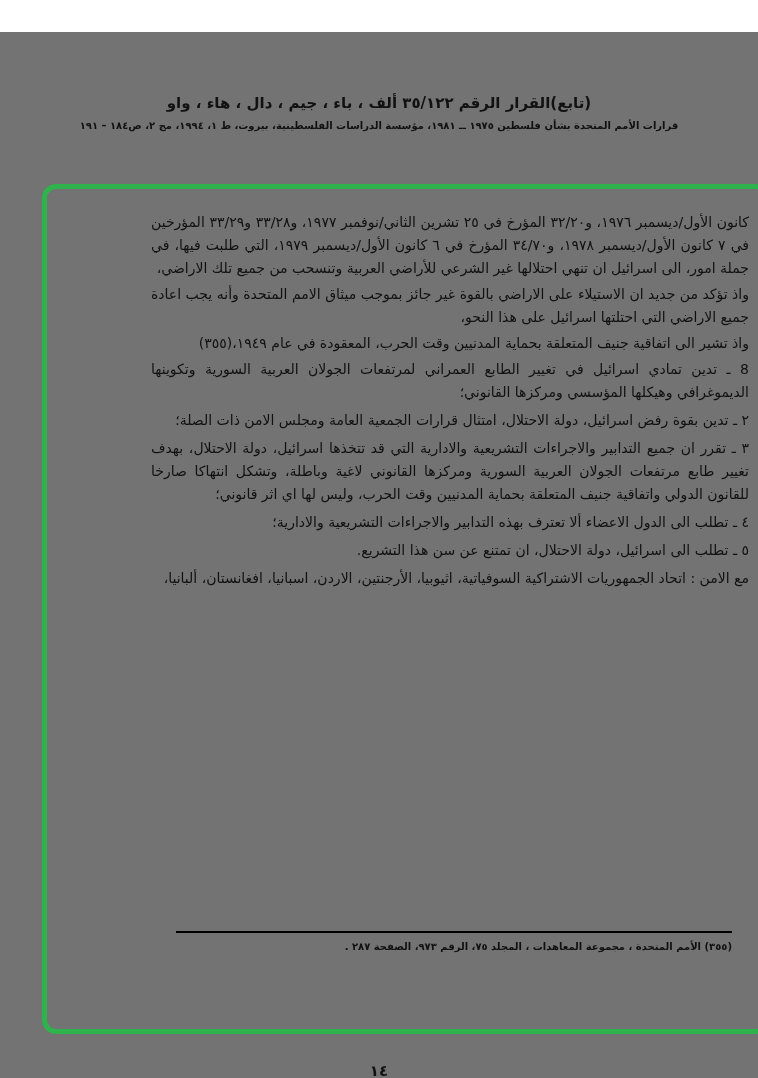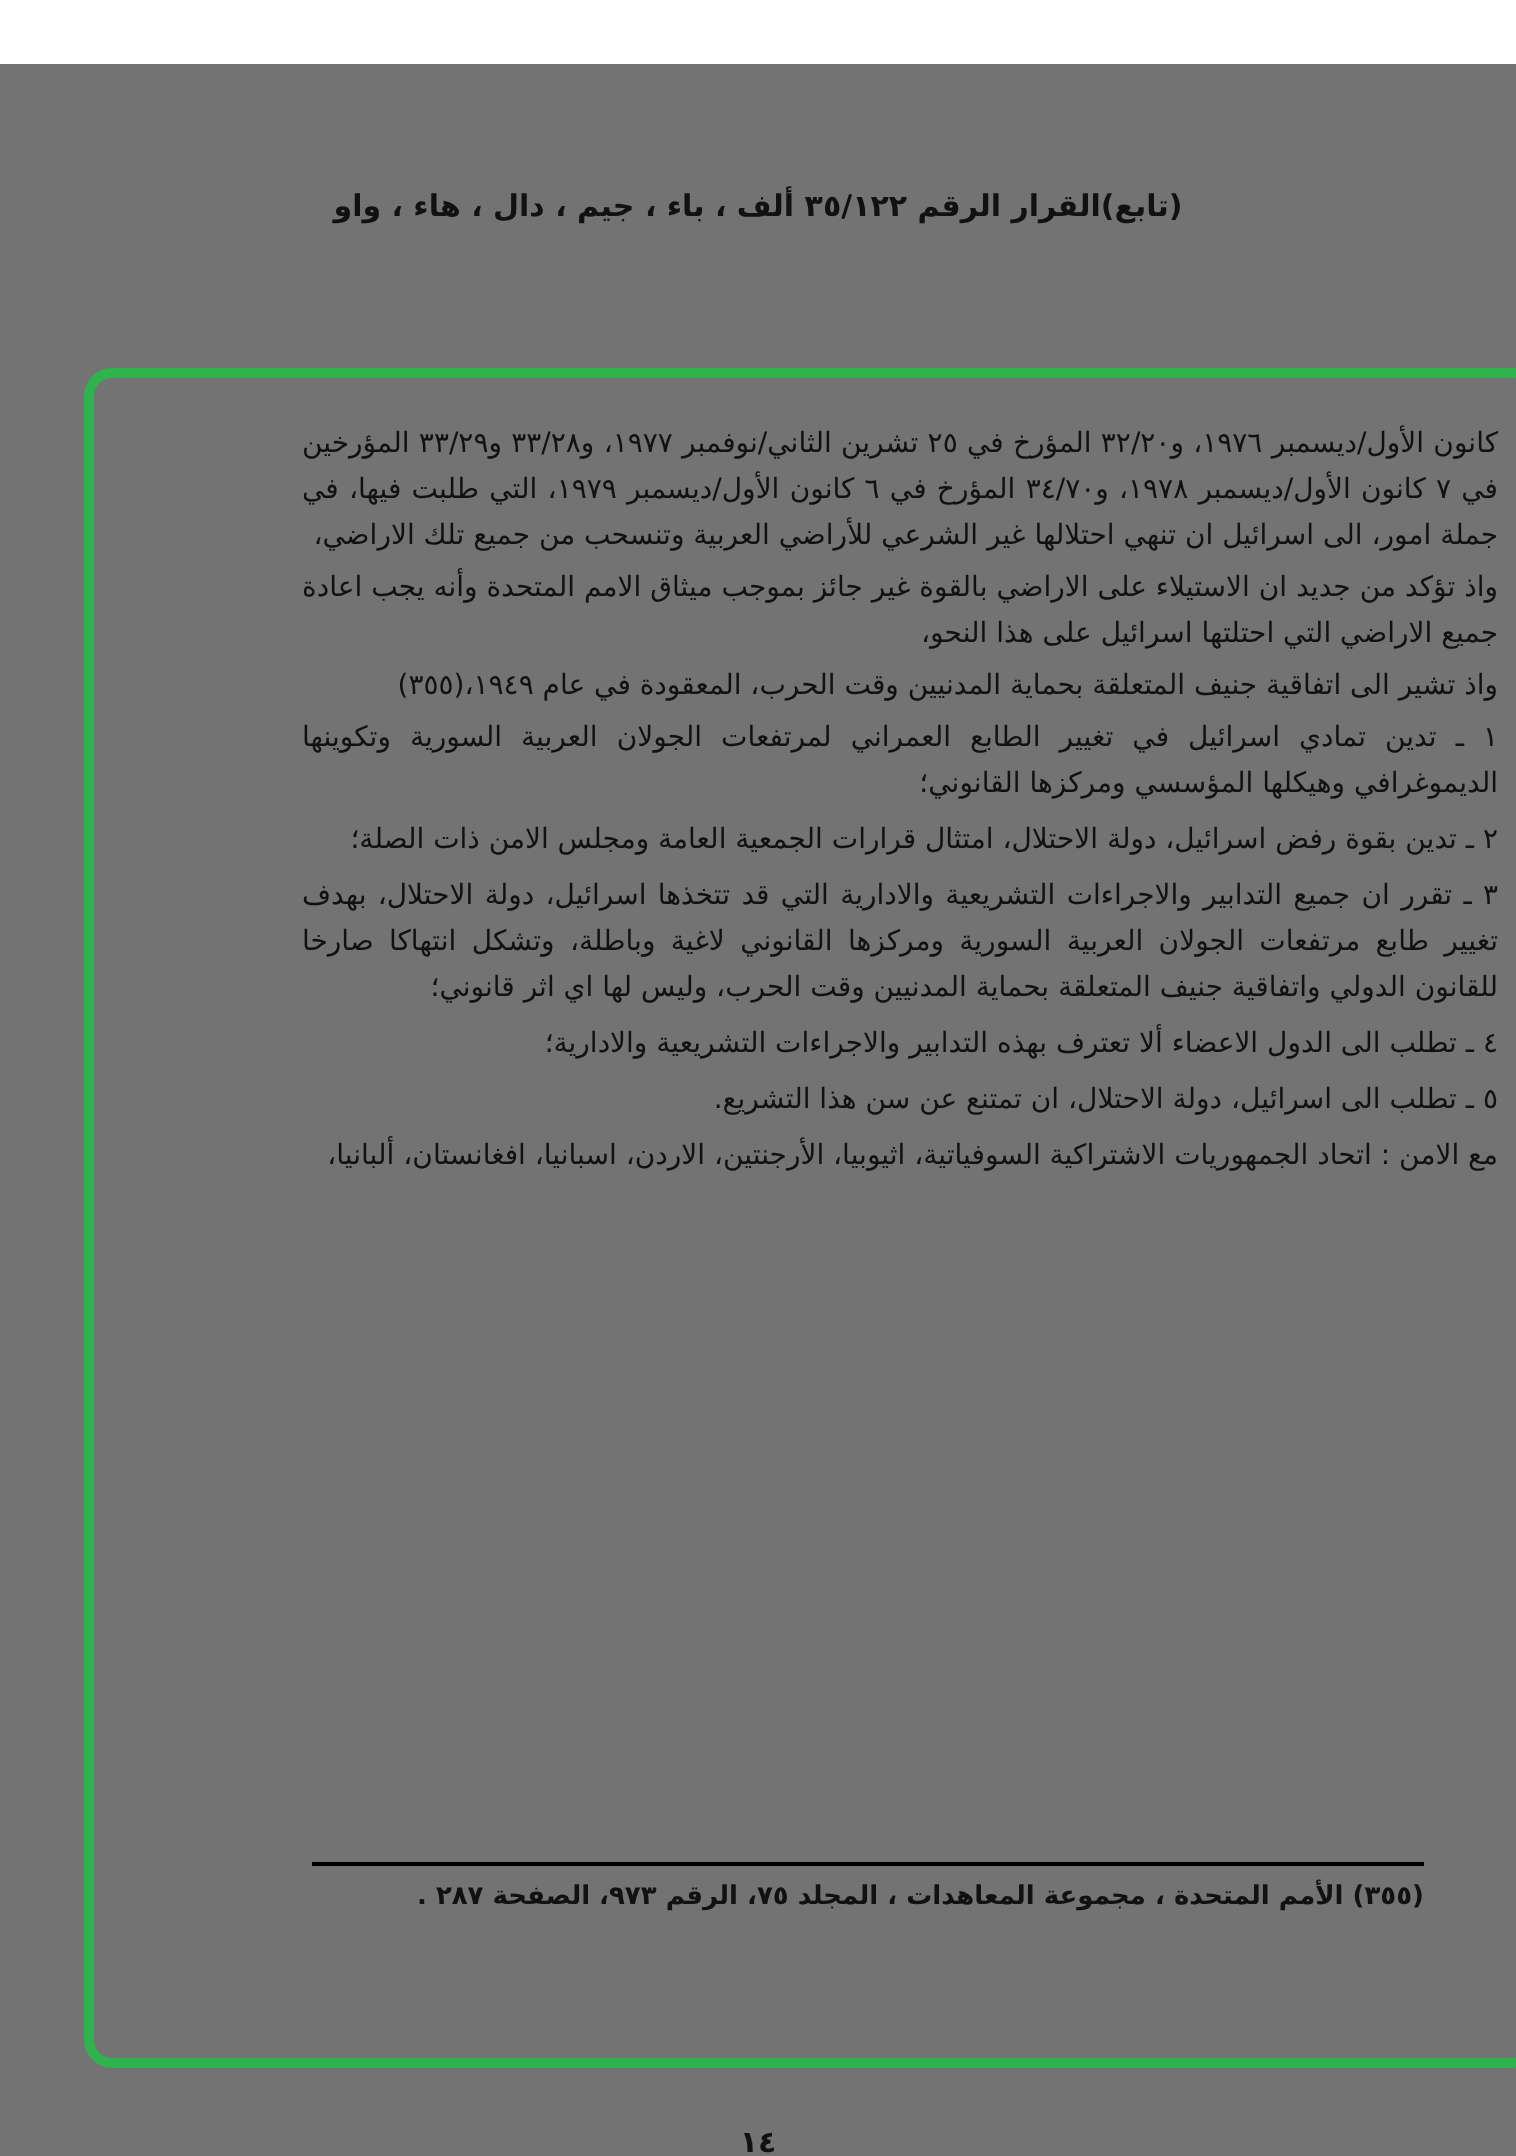--- a/index.html
+++ b/index.html
@@ -59,60 +59,61 @@
     margin-bottom: 5px;
   }
   .vote-line {
     text-align: right;
   }
   .with-res {
     padding-left: 0;
   }
   .footnote-area {
     position: absolute;
-    left: 156px;
+    left: 176px;
     top: 899px;
     width: 556px;
     border-top: 2px solid #000000;
     padding-top: 8px;
     direction: rtl;
     text-align: right;
-    font-size: 13px;
+    font-size: 10px;
     font-weight: bold;
   }
   .page-number {
     position: absolute;
     left: 0;
     right: 0;
     top: 1030px;
     text-align: center;
     font-size: 15px;
     font-weight: bold;
   }
   b { font-weight: normal; }
 </style>
 </head>
 <body>
 
 <div class="page">
 
   <div class="header">
     <div class="header-title">(تابع)القرار الرقم ٣٥/١٢٢ ألف ، باء ، جيم ، دال ، هاء ، واو</div>
+    <div class="header-source">قرارات الأمم المتحدة بشأن فلسطين ١٩٧٥ ــ ١٩٨١، مؤسسة الدراسات الفلسطينية، بيروت، ط ١، ١٩٩٤، مج ٢، ص١٨٤ – ١٩١</div>
   </div>
 
   <div class="green-box">
     <div class="content">
 
       <p><span></span><b></b><span>كانون الأول/ديسمبر ١٩٧٦، و٣٢/٢٠ المؤرخ في ٢٥ تشرين الثاني/نوفمبر ١٩٧٧، و٣٣/٢٨ و٣٣/٢٩ المؤرخين في ٧ كانون الأول/ديسمبر ١٩٧٨، و٣٤/٧٠ المؤرخ في ٦ كانون الأول/ديسمبر ١٩٧٩، التي طلبت فيها، في جملة امور، الى اسرائيل ان تنهي احتلالها غير الشرعي للأراضي العربية وتنسحب من جميع تلك الاراضي،</span></p>
 
       <p><span></span><b>واذ تؤكد من جديد</b><span> ان الاستيلاء على الاراضي بالقوة غير جائز بموجب ميثاق الامم المتحدة وأنه يجب اعادة جميع الاراضي التي احتلتها اسرائيل على هذا النحو،</span></p>
 
       <p><span></span><b>واذ تشير</b><span> الى اتفاقية جنيف المتعلقة بحماية المدنيين وقت الحرب، المعقودة في عام ١٩٤٩،(٣٥٥)</span></p>
 
-      <p class="item"><span>١ ـ </span><b>تدين</b><span> تمادي اسرائيل في تغيير الطابع العمراني لمرتفعات الجولان العربية السورية وتكوينها الديموغرافي وهيكلها المؤسسي ومركزها القانوني؛</span></p>
+      <p class="item"><span>8 ـ </span><b>تدين</b><span> تمادي اسرائيل في تغيير الطابع العمراني لمرتفعات الجولان العربية السورية وتكوينها الديموغرافي وهيكلها المؤسسي ومركزها القانوني؛</span></p>
 
       <p class="item"><span>٢ ـ </span><b>تدين بقوة</b><span> رفض اسرائيل، دولة الاحتلال، امتثال قرارات الجمعية العامة ومجلس الامن ذات الصلة؛</span></p>
 
       <p class="item"><span>٣ ـ </span><b>تقرر</b><span> ان جميع التدابير والاجراءات التشريعية والادارية التي قد تتخذها اسرائيل، دولة الاحتلال، بهدف تغيير طابع مرتفعات الجولان العربية السورية ومركزها القانوني لاغية وباطلة، وتشكل انتهاكا صارخا للقانون الدولي واتفاقية جنيف المتعلقة بحماية المدنيين وقت الحرب، وليس لها اي اثر قانوني؛</span></p>
 
       <p class="item"><span>٤ ـ </span><b>تطلب</b><span> الى الدول الاعضاء ألا تعترف بهذه التدابير والاجراءات التشريعية والادارية؛</span></p>
 
       <p class="item"><span>٥ ـ </span><b>تطلب</b><span> الى اسرائيل، دولة الاحتلال، ان تمتنع عن سن هذا التشريع.</span></p>
 
 

